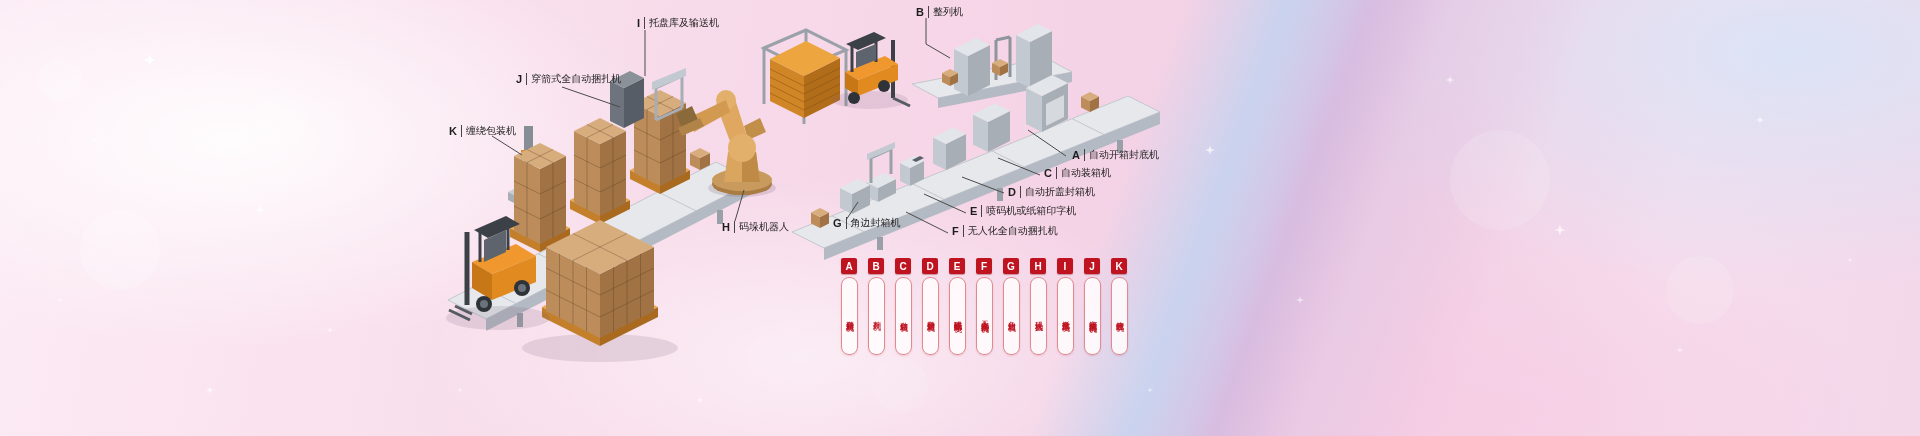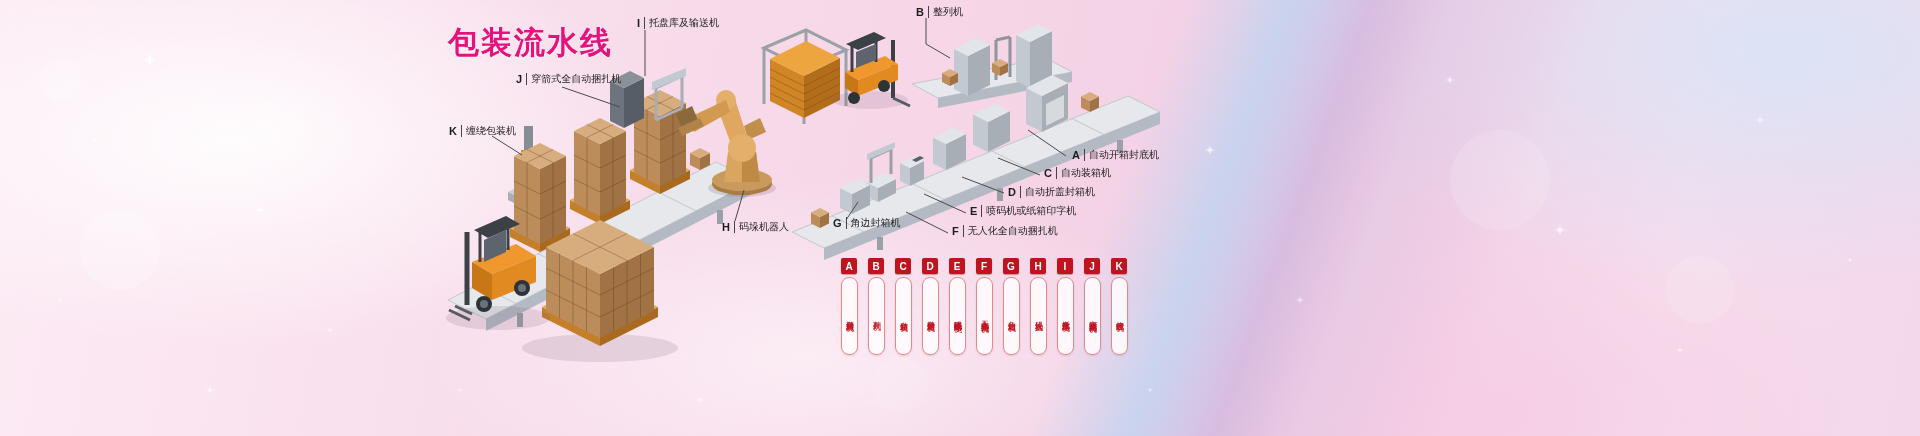--- a/index.html
+++ b/index.html
@@ -302,21 +302,20 @@
       <polyline points="966,213 924,194"></polyline>
       <polyline points="948,233 906,212"></polyline>
       <polyline points="846,220 858,202"></polyline>
       <polyline points="735,221 744,190"></polyline>
       <polyline points="645,30 645,76"></polyline>
       <polyline points="562,87 620,107"></polyline>
       <polyline points="492,136 522,155"></polyline>
     </g>
   </svg>
 
-  <h1 class="title">包装流水线</h1>
 
   <div class="callout co-a">
     <span class="co-letter">A</span>
     <span class="co-label">自动开箱封底机</span>
   </div>
   <div class="callout co-b">
     <span class="co-letter">B</span>
     <span class="co-label">整列机</span>
   </div>
   <div class="callout co-c">

